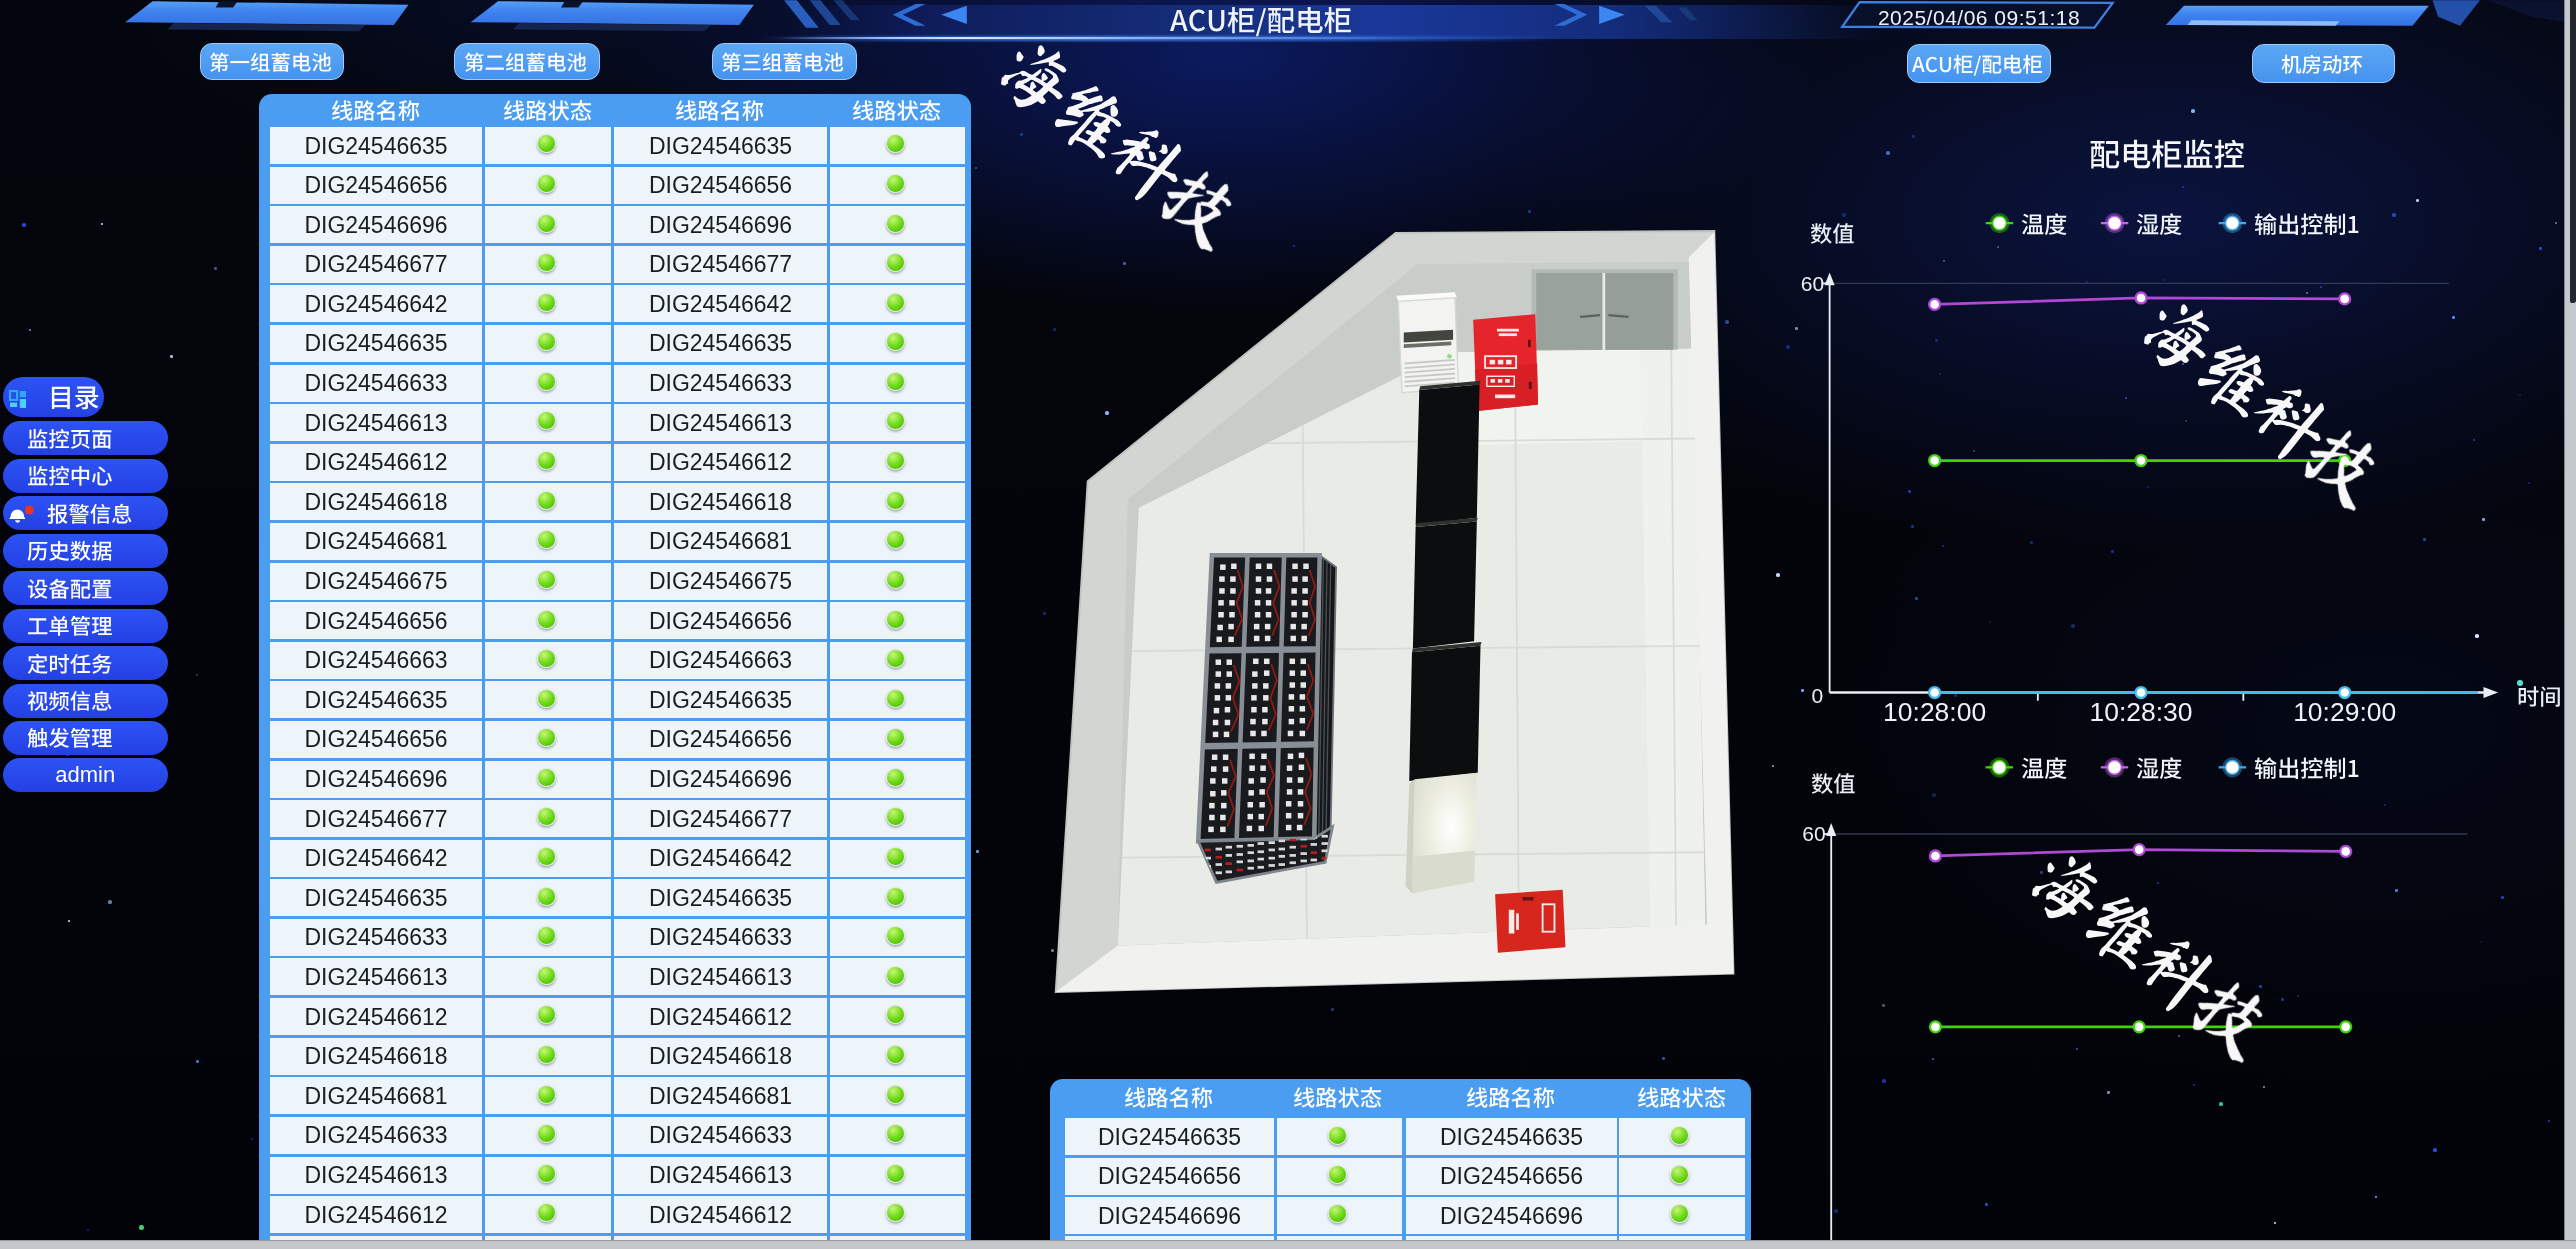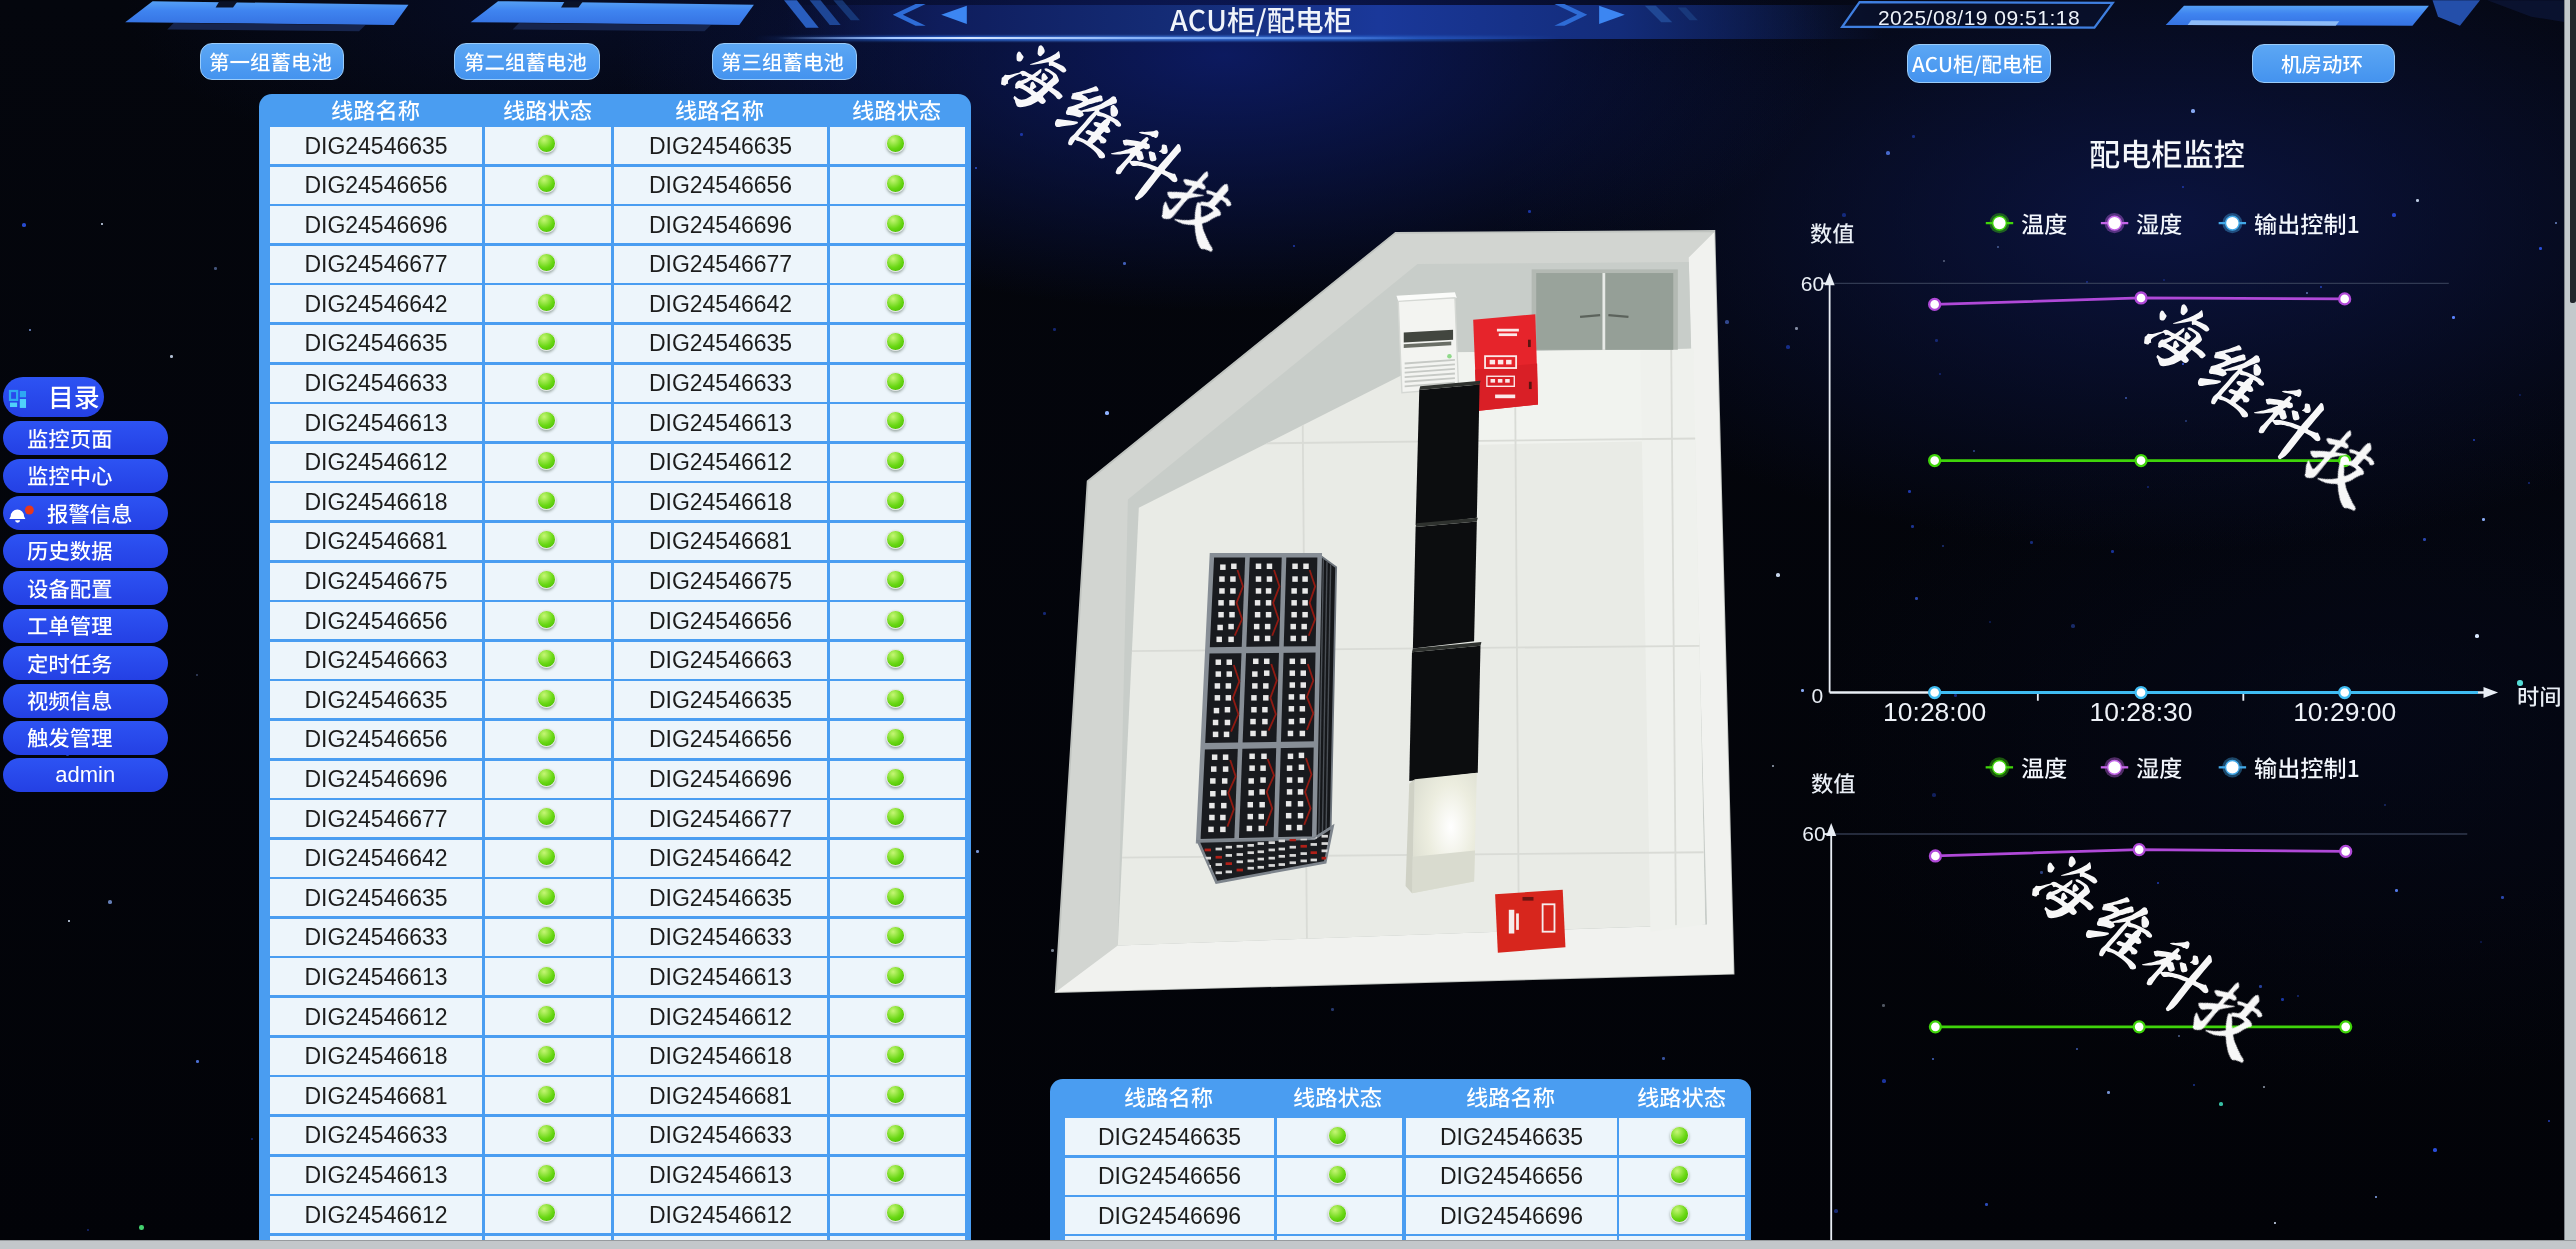--- a/index.html
+++ b/index.html
@@ -238,21 +238,21 @@
         <use href="#g1" x="622.0"></use>
         <use href="#g2" x="1268.0"></use>
         <use href="#g3" x="2001.0"></use>
         <use href="#g4" x="3001.0"></use>
         <use href="#g5" x="3391.0"></use>
         <use href="#g6" x="4391.0"></use>
         <use href="#g3" x="5391.0"></use>
       </g>
     </svg>
 
-<div class="abs" style="left:1860px;top:5.5px;width:238px;text-align:center;font-size:21px;color:#eef3fa;z-index:6;letter-spacing:0.5px;white-space:nowrap">2025/08/19 09:51:18</div>
+<div class="abs" style="left:1860px;top:5.5px;width:238px;text-align:center;font-size:21px;color:#eef3fa;z-index:6;letter-spacing:0.5px;white-space:nowrap">2025/04/06 09:51:18</div>
 
 <div class="tb" style="left:200px;top:43px;width:144px;height:37px"></div>
 <svg class="tx" width="0.9" height="0.9" style="left:209px;top:70px;z-index:6" viewBox="0 0 1 1">
       <g transform="scale(0.02300,-0.02300)" fill="#ffffff">
         <use href="#g7" x="0.0"></use>
         <use href="#g8" x="1000.0"></use>
         <use href="#g9" x="2000.0"></use>
         <use href="#g10" x="3000.0"></use>
         <use href="#g6" x="4000.0"></use>
         <use href="#g11" x="5000.0"></use>

